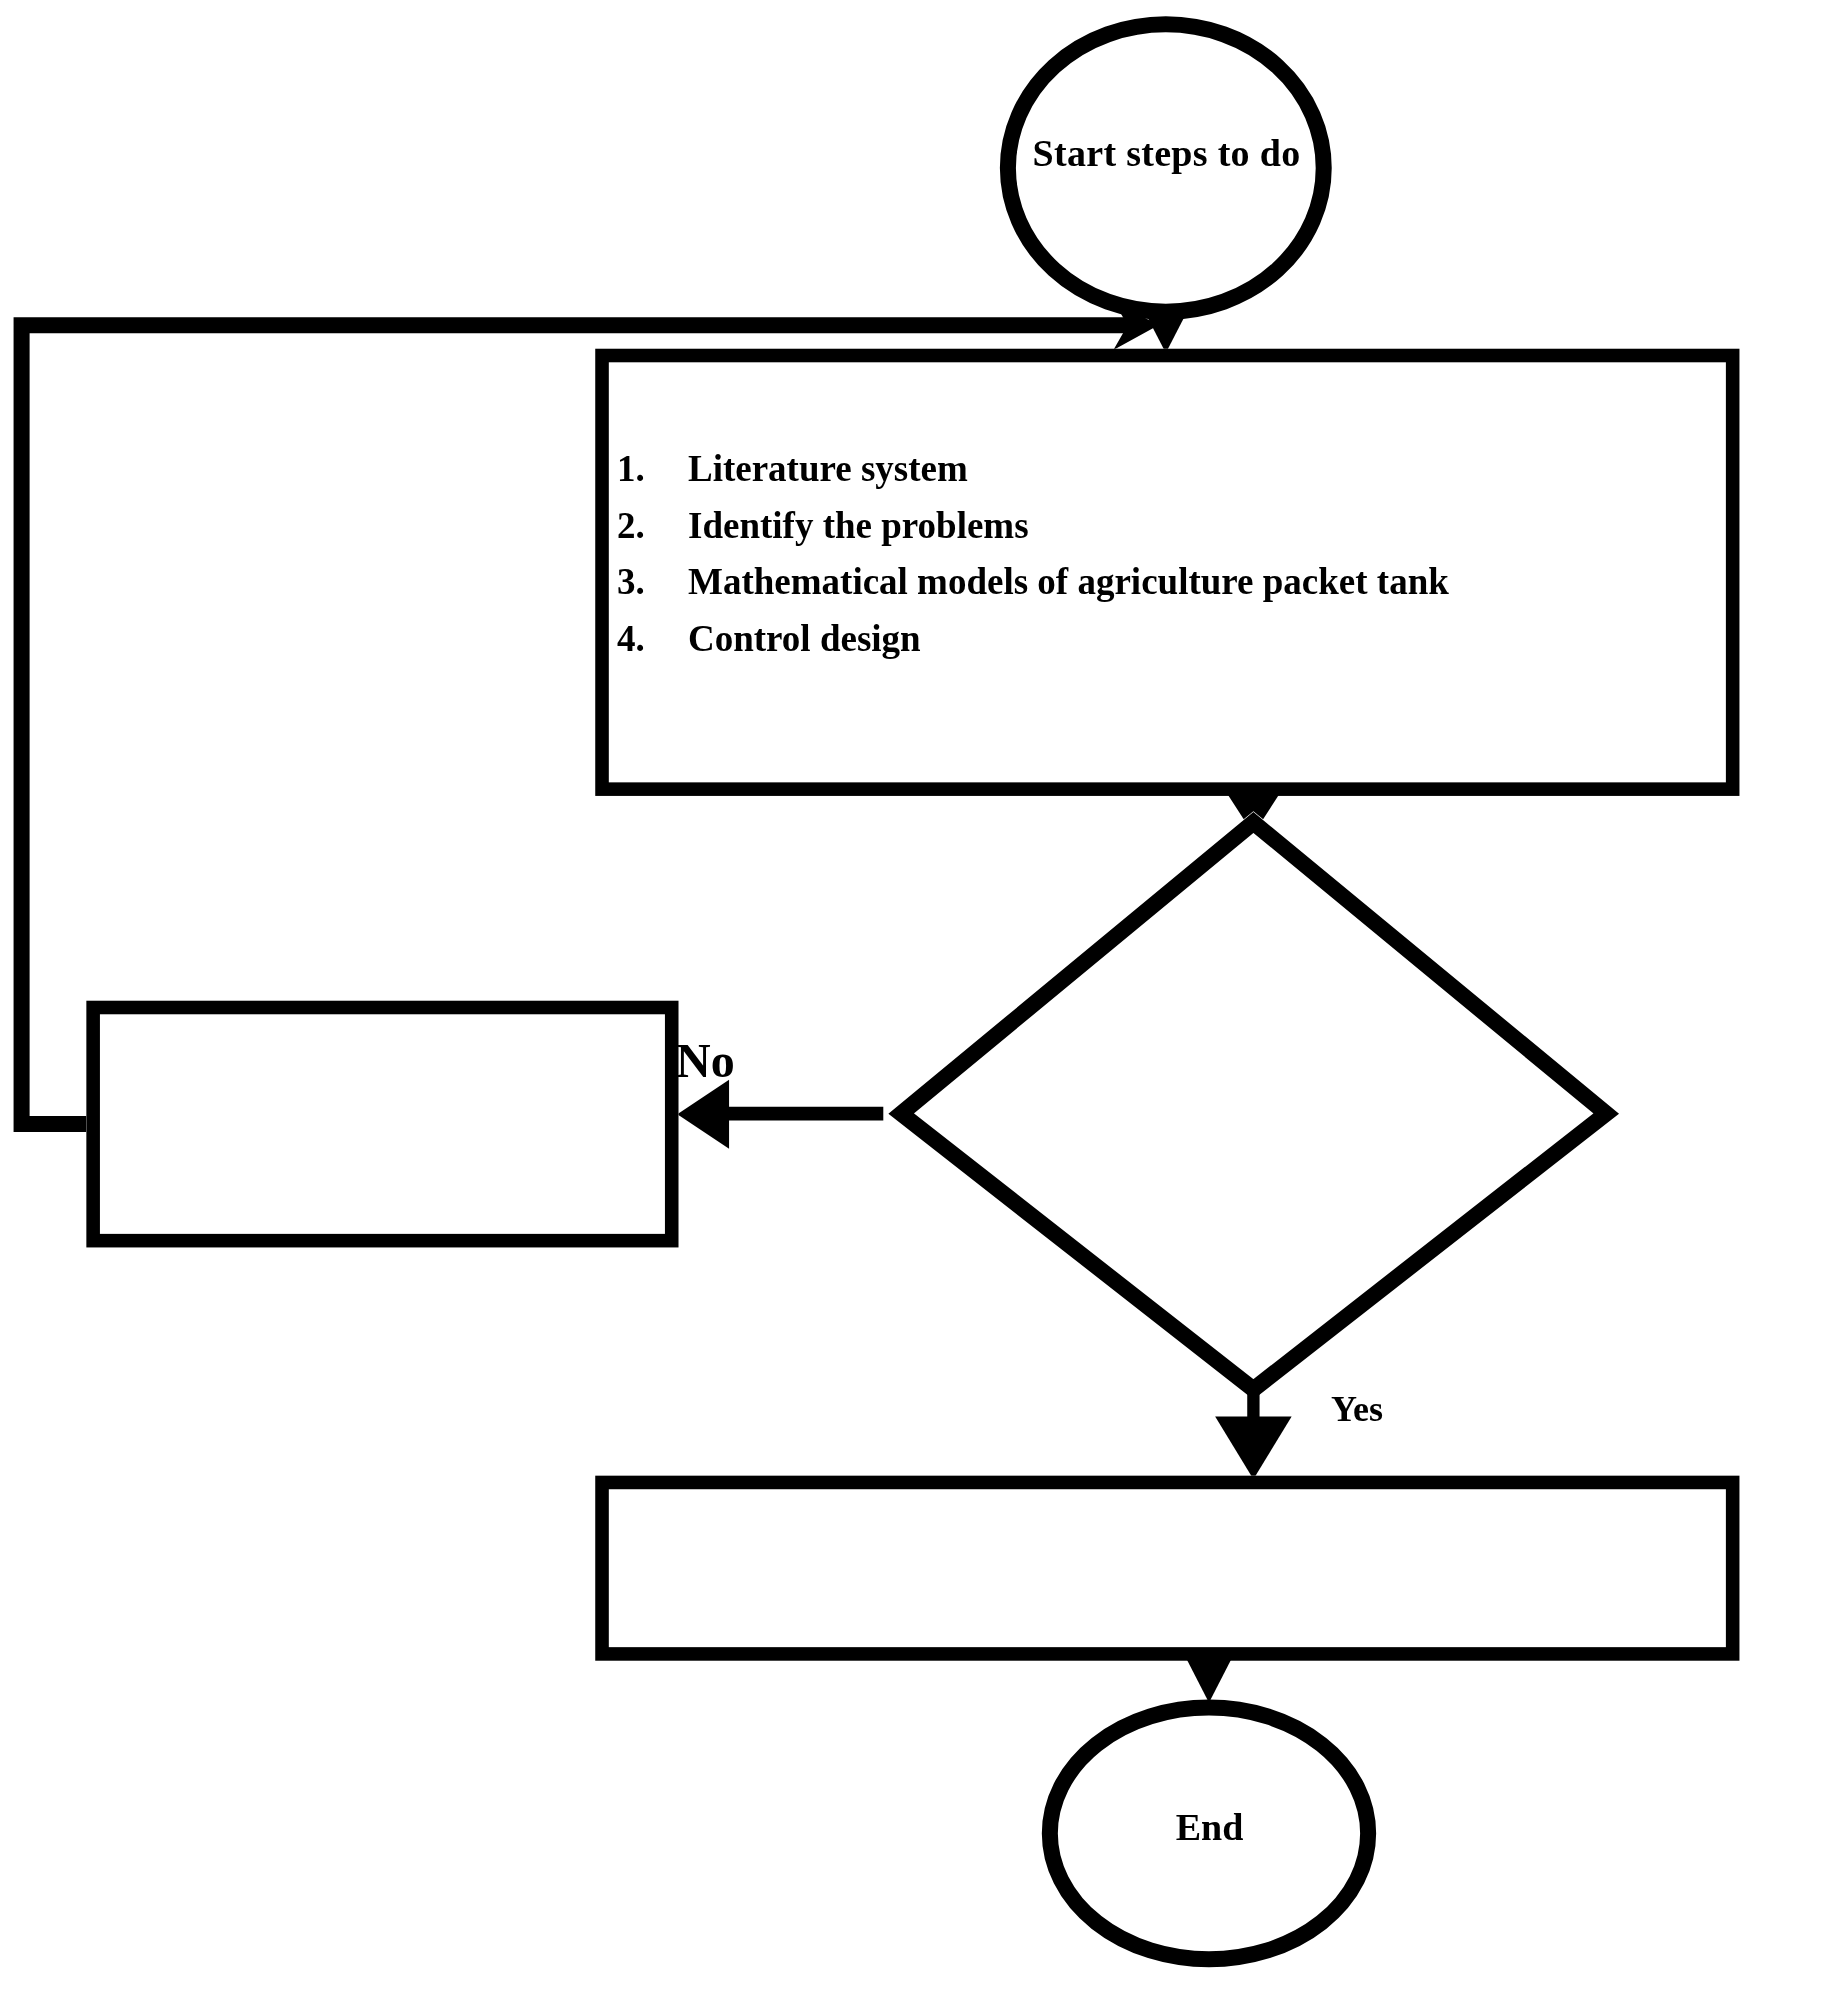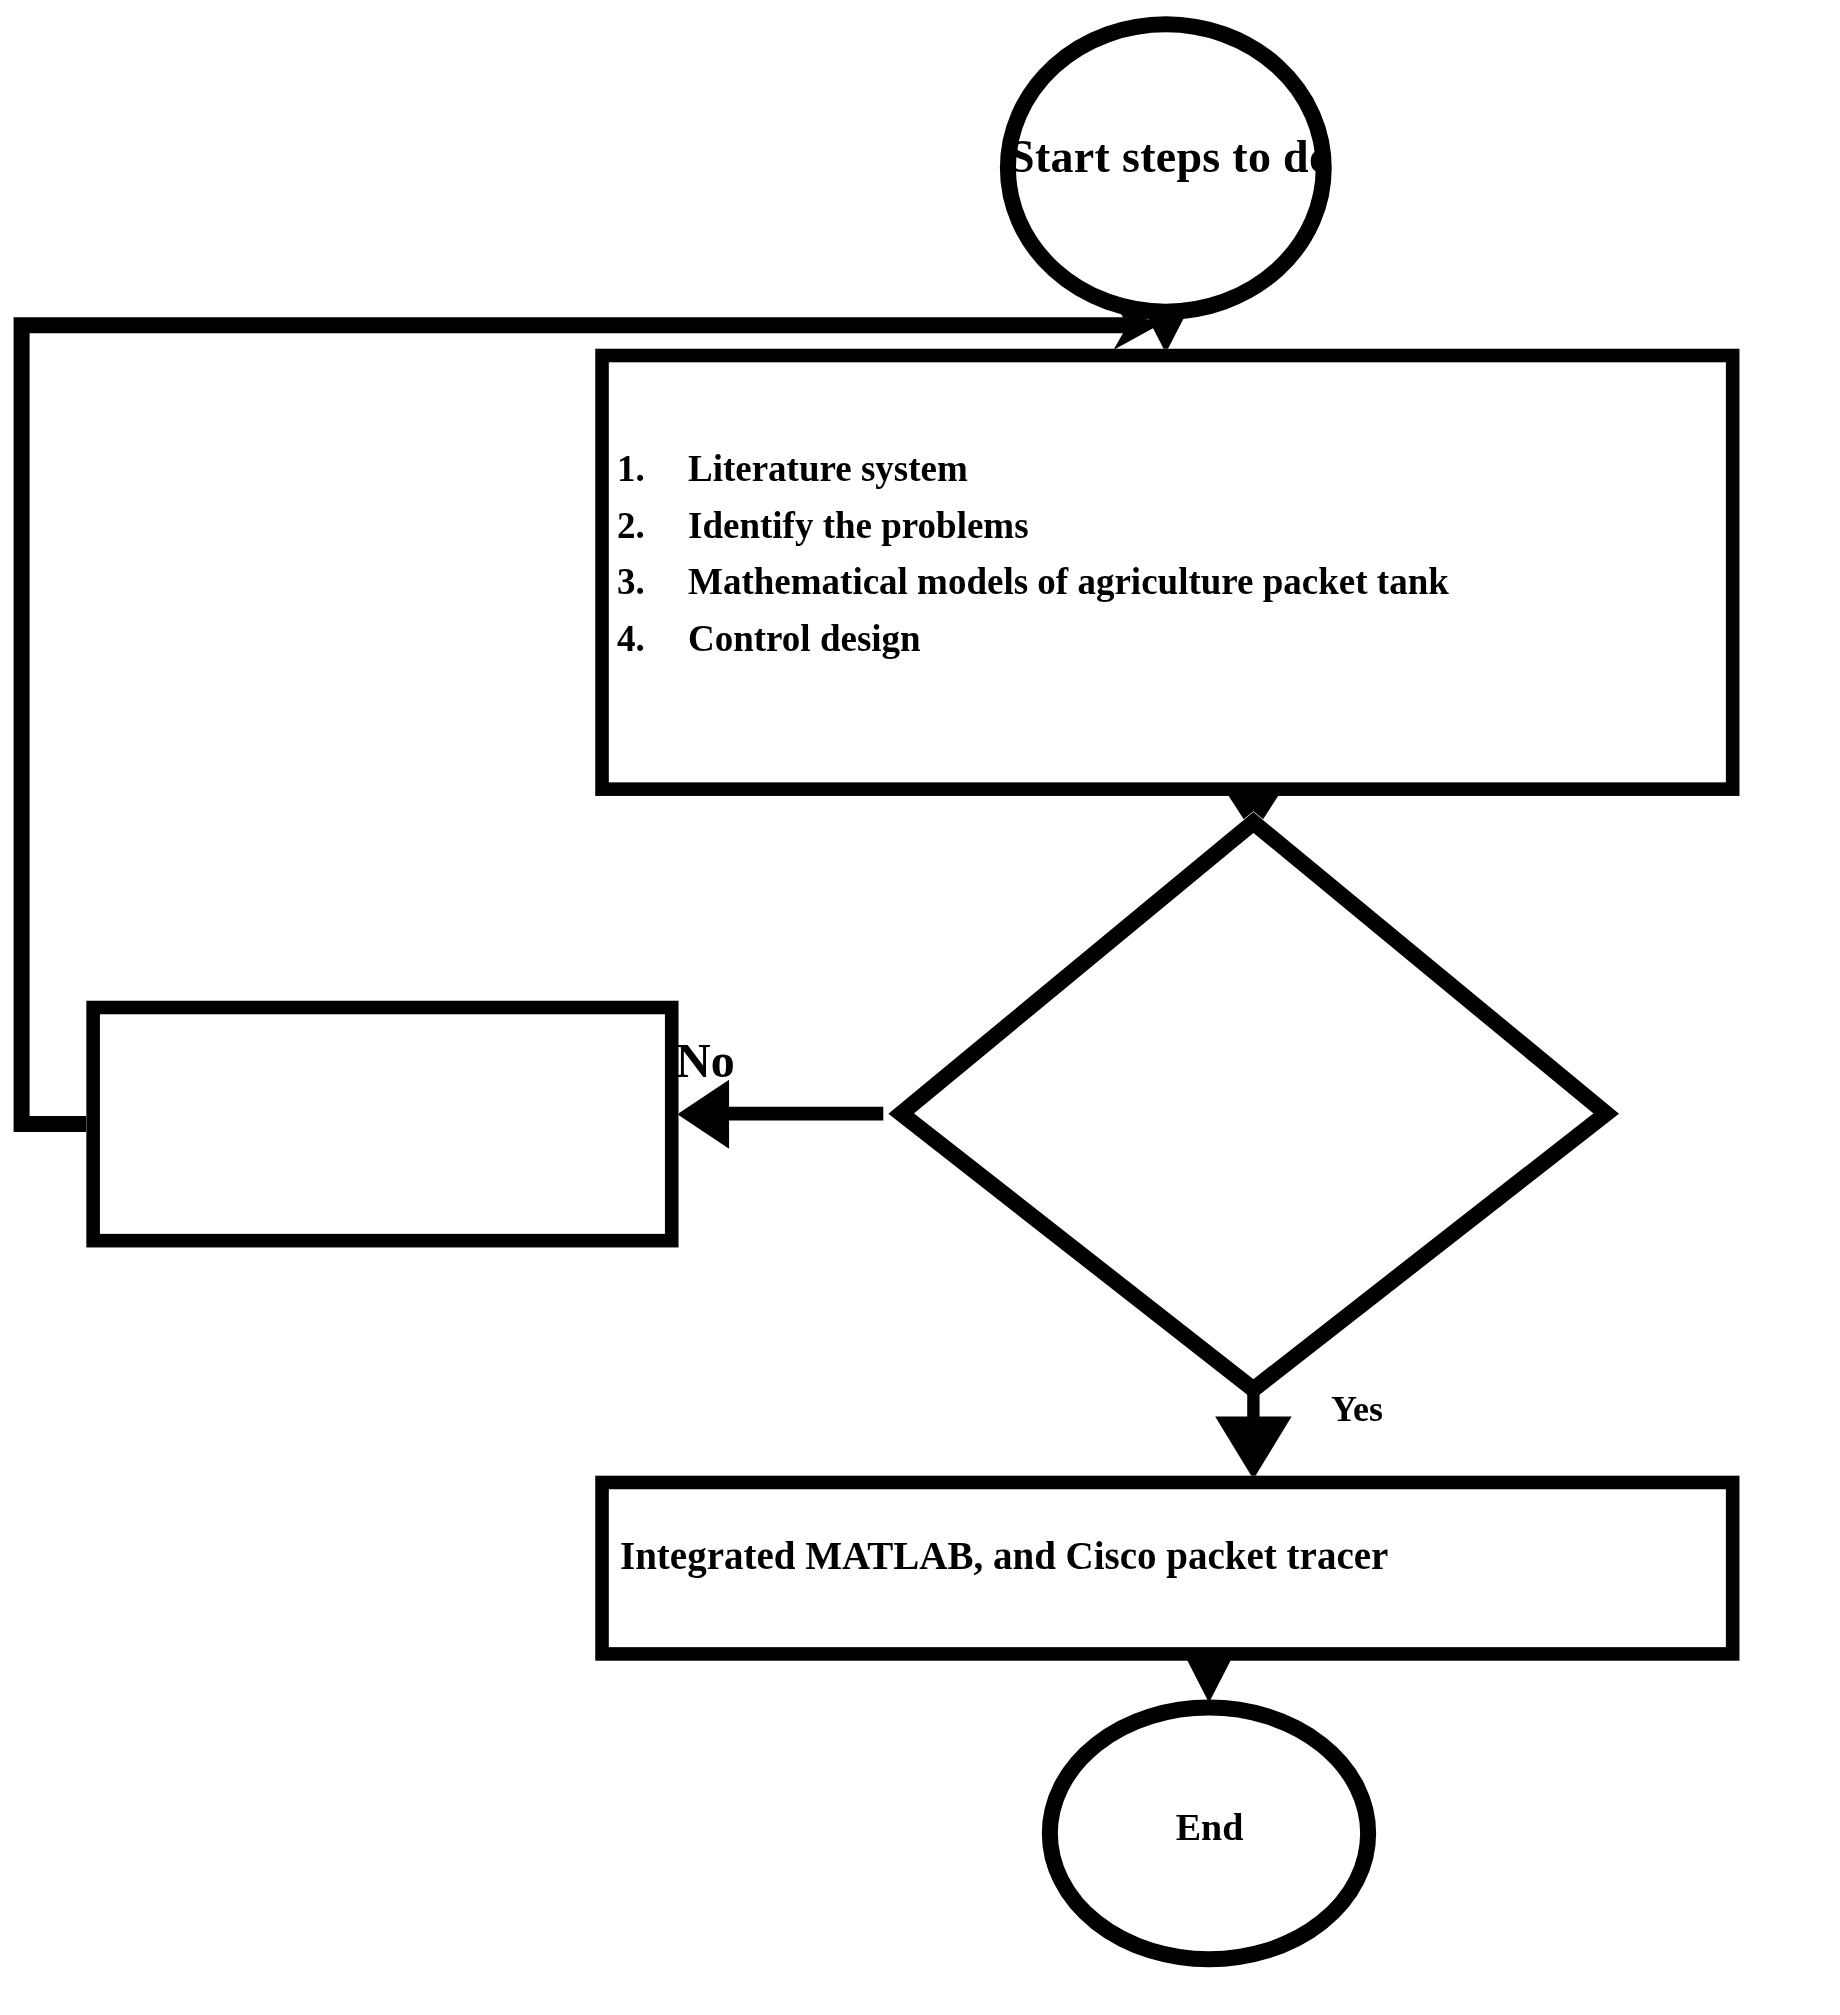--- a/index.html
+++ b/index.html
@@ -45,21 +45,21 @@
     font-family: "Liberation Serif", "DejaVu Serif", serif;
     font-weight: bold;
     white-space: nowrap;
     line-height: 1.0;
   }
   #start-label {
     left: 1009px;
     top: 134px;
     width: 315px;
     text-align: center;
-    font-size: 46px;
+    font-size: 38px;
     letter-spacing: 0.3px;
   }
   #end-label {
     left: 1052px;
     top: 1808px;
     width: 315px;
     text-align: center;
     font-size: 38px;
   }
   #steps-list {
@@ -213,21 +213,20 @@
       <span class="steps-text">Mathematical models of agriculture packet tank</span>
     </div>
     <div class="steps-row">
       <span class="steps-num">4.</span>
       <span class="steps-text">Control design</span>
     </div>
   </div>
 
 
 
-  <div class="txt" id="matlab-label">Integrated MATLAB, and Cisco packet tracer</div>
 
   <div class="txt" id="end-label">End</div>
 
   <div class="txt" id="no-label">No</div>
 
   <div class="txt" id="yes-label">Yes</div>
 
 </div>
 
 

